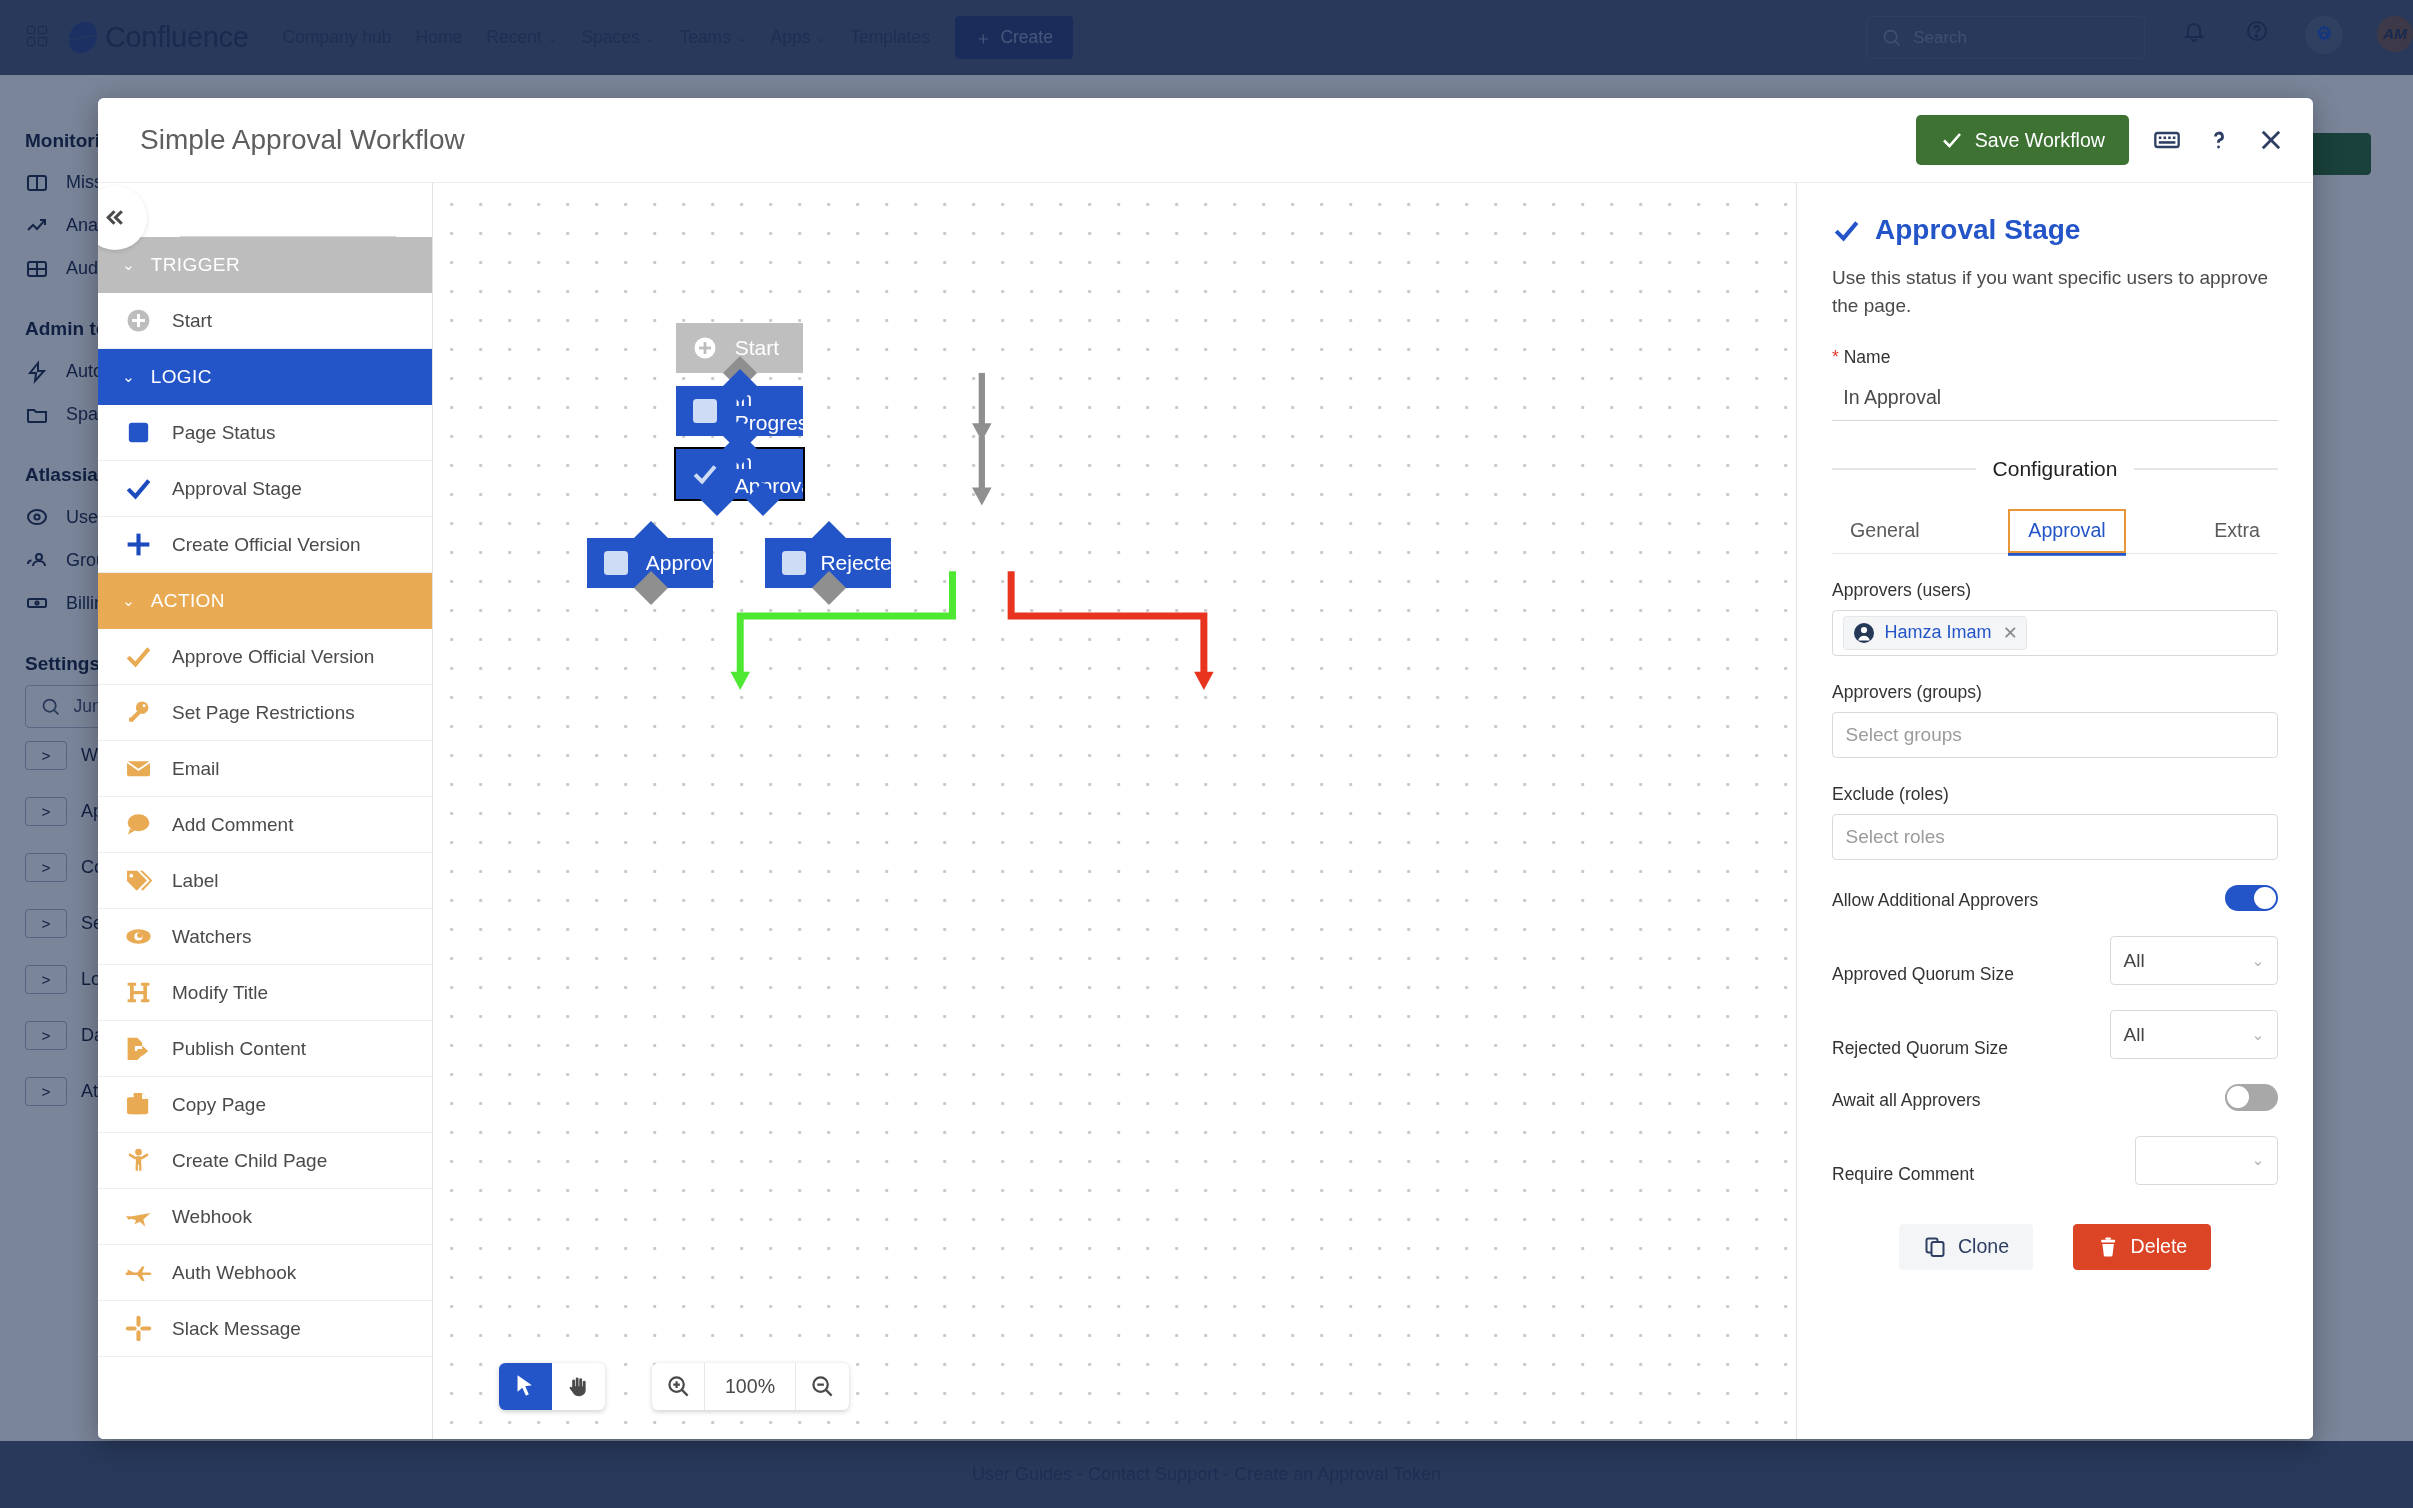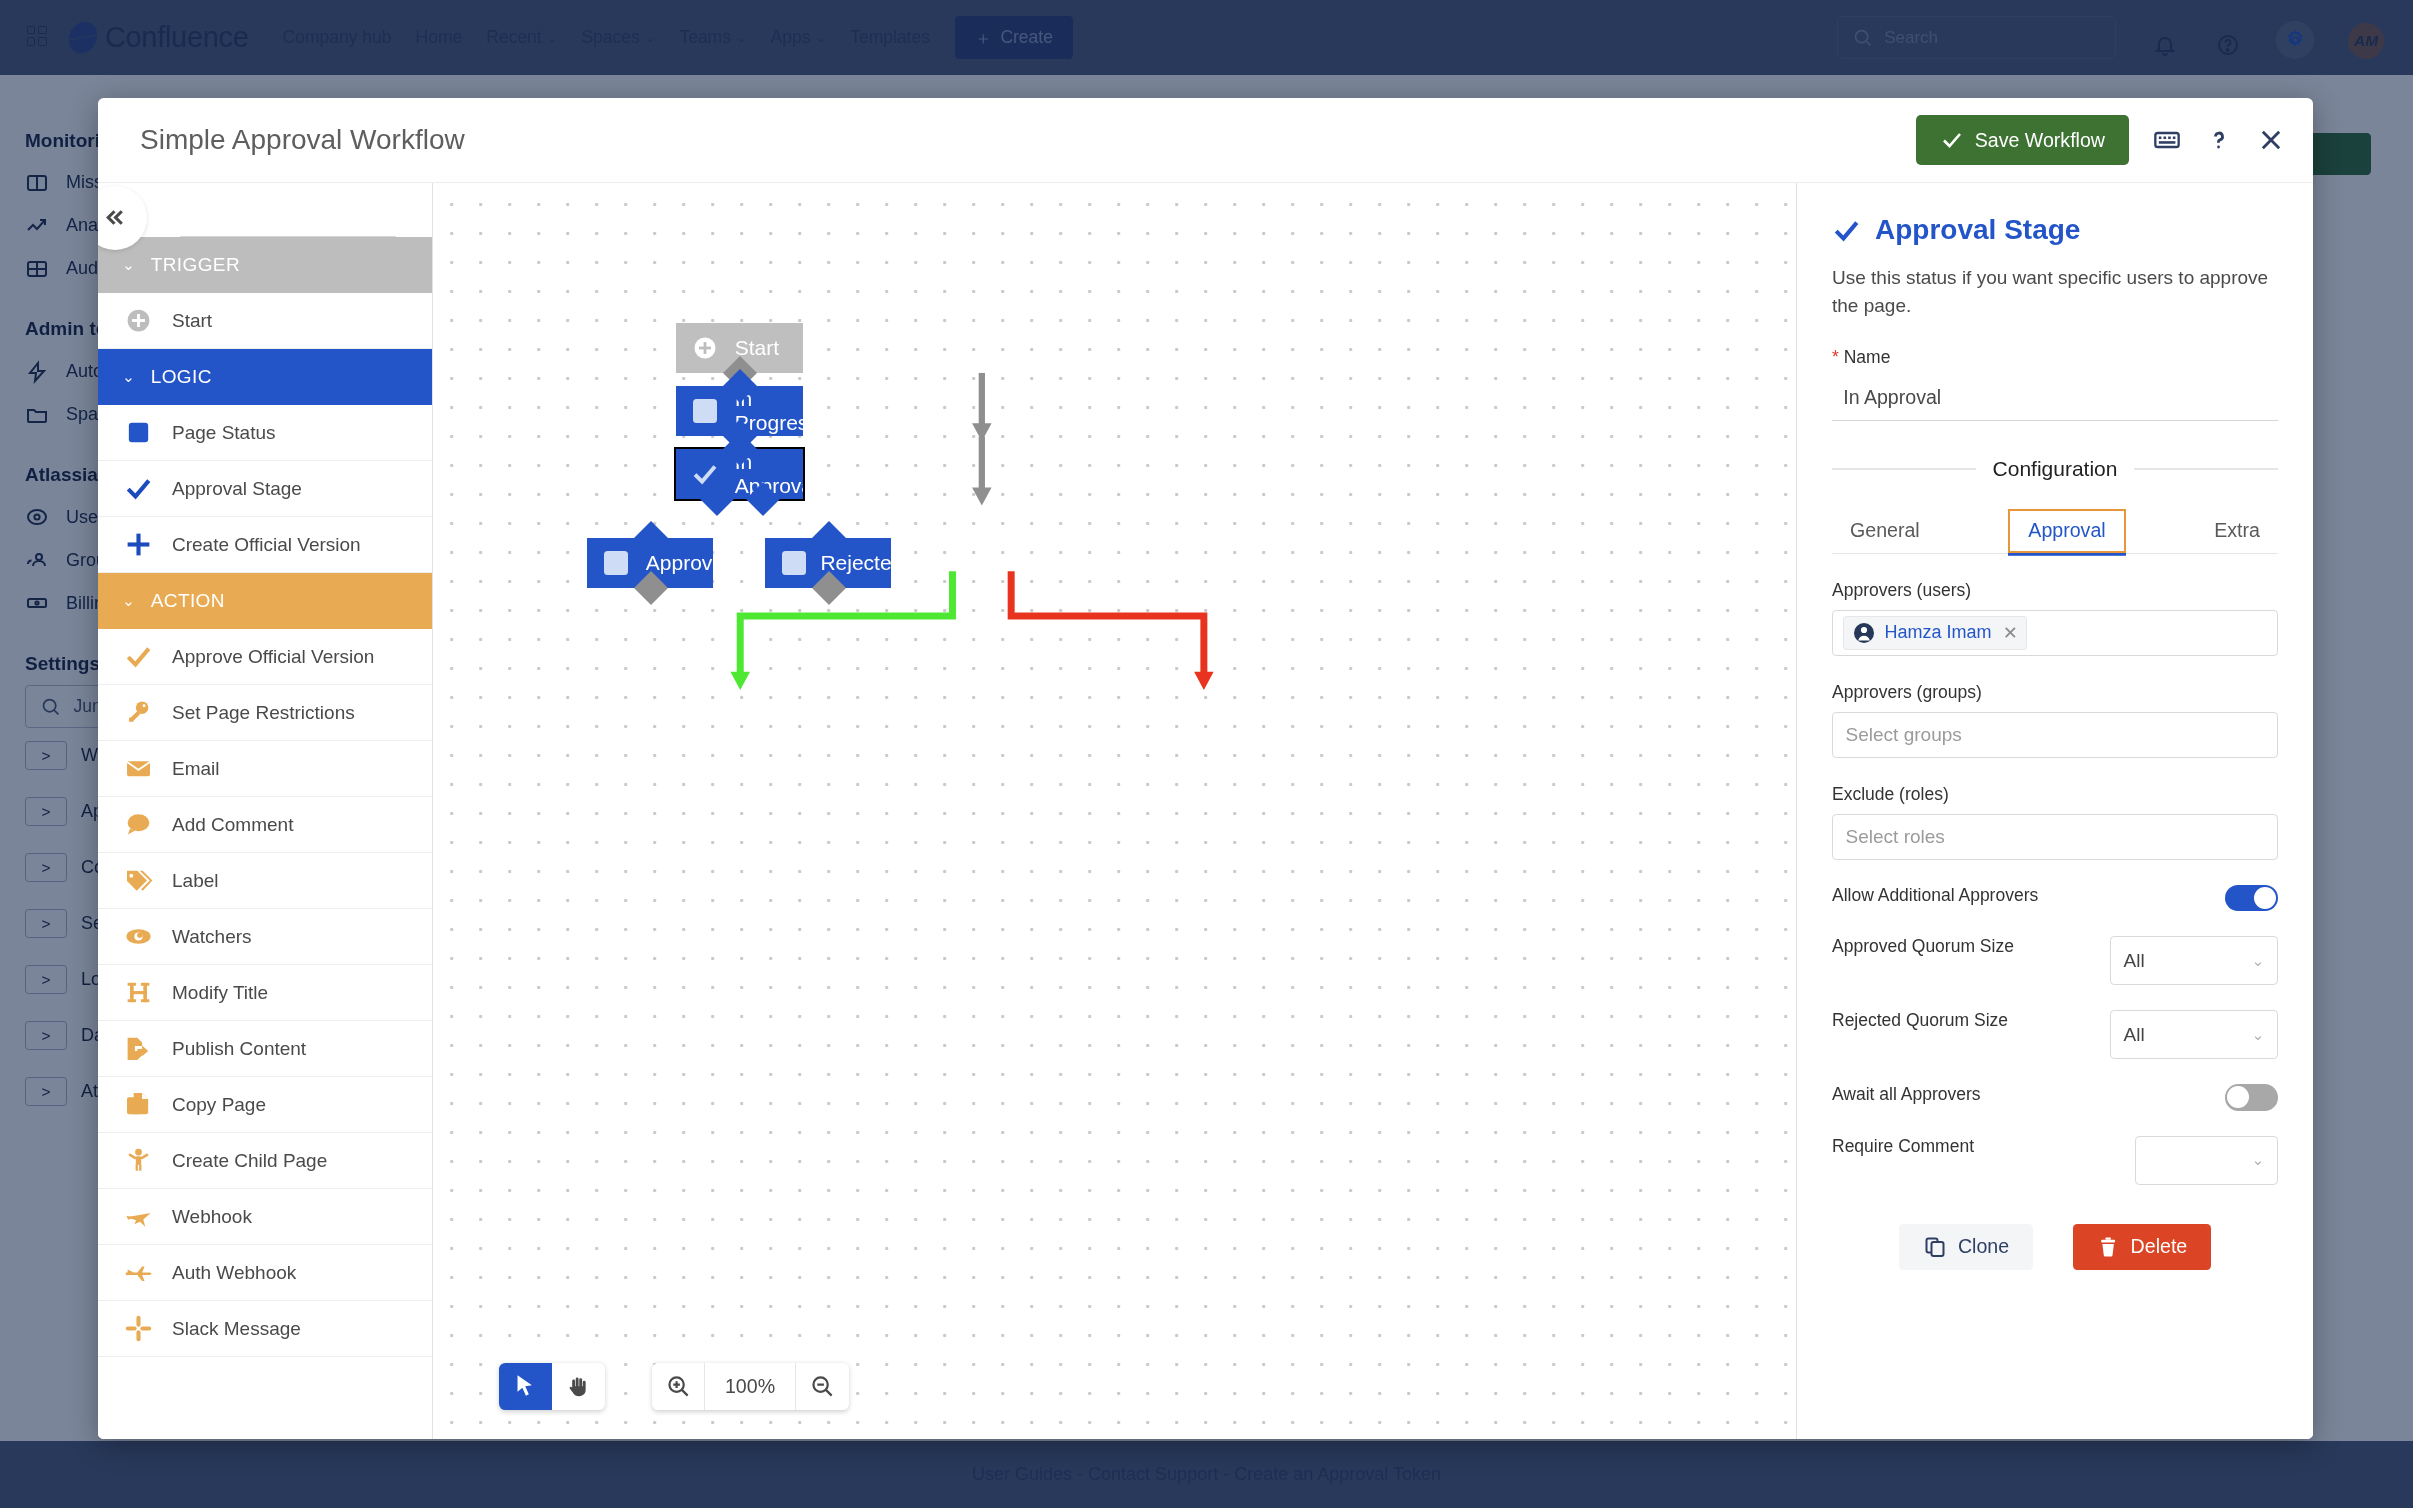--- a/index.html
+++ b/index.html
@@ -28,21 +28,21 @@
   .conf-mark:before { top:0; border-radius: 50% 50% 0 0 / 100% 100% 0 0; transform: skewY(-10deg); }
   .conf-mark:after { bottom:0; border-radius: 0 0 50% 50% / 0 0 100% 100%; transform: skewY(-10deg); }
   .conf-word { font-size: 29px; color: #2b3a5e; letter-spacing: -0.3px; }
   .navlinks { display: flex; align-items: center; gap: 24px; margin-left: 34px; }
   .navlink { color: #36436b; font-size: 17.5px; display: flex; align-items: center; gap: 5.6px; white-space: nowrap; }
   .caret { font-size: 12px; opacity: .85; }
   .create-btn {
     margin-left: 25px; background: #2c3e76; color: #8e9bc0; font-size: 17.5px;
     padding: 9.8px 19.6px; border-radius: 4.2px; display: flex; align-items: center; gap: 8.4px;
   }
-  .nav-right { margin-left: auto; display: flex; align-items: flex-end; gap: 34px; margin-right: 29px; }
+  .nav-right { margin-left: auto; display: flex; align-items: flex-start; gap: 34px; }
   .searchbox {
     width: 279px; height: 43px; border: 1.4px solid #5b6888; border-radius: 5.6px;
     display: flex; align-items: center; gap: 11.2px; padding: 0 14px; color: #7e8aa8; font-size: 17px;
   }
   .ic { width: 29px; height: 29px; display: flex; align-items: center; justify-content: center; color: #2b3a5e; }
   .ic svg { width: 24px; height: 24px; }
   .gear-wrap { width: 38px; height: 38px; border-radius: 50%; background: rgba(255,255,255,.10);
     display:flex; align-items:center; justify-content:center; }
   .gear-wrap svg { width: 22.3px; height: 22.3px; }
   .avatar { width: 36px; height: 36px; border-radius: 50%; background: #7d5a4f; color: #2b3a5e;
@@ -157,21 +157,21 @@
   .tab.active { color: #2355c8; border: 2.8px solid #e8963c; box-shadow: 0 2.8px 0 #2355c8; }
   .f-label { font-size: 17.5px; color: #333; margin-top: 26.5px; margin-bottom: 8.4px; }
   .select-box { width: 100%; height: 46px; border: 1.4px solid #d9d9d9; border-radius: 4.2px;
      display: flex; align-items: center; padding: 0 12.6px; font-size: 19px; color: #9b9b9b; cursor: pointer; background:#fff; }
   .chip-box { width: 100%; min-height: 46px; border: 1.4px solid #d9d9d9; border-radius: 4.2px;
      display: flex; align-items: center; padding: 0 9.8px; }
   .chip { display: flex; align-items: center; gap: 8.4px; background: #f4f5f7; border: 1.4px solid #e4e6ea;
      border-radius: 3.5px; padding: 4.2px 8.4px; font-size: 18px; color: #2355c8; }
   .chip svg { width: 24px; height: 24px; }
   .chip .x { color: #8b8b8b; font-size: 18px; margin-left: 2.8px; cursor: pointer; }
-  .row-inline { display: flex; align-items: flex-start; justify-content: space-between; margin-top: 25px; }
+  .row-inline { display: flex; align-items: flex-end; justify-content: space-between; margin-top: 25px; }
   .row-inline .rl { font-size: 17.5px; color: #333; }
   .toggle { width: 53px; height: 26.5px; border-radius: 13.3px; position: relative; cursor: pointer; }
   .toggle.on { background: #2355c8; } .toggle.off { background: #a8a8a8; }
   .toggle .knob { position: absolute; top: 2.1px; width: 22.3px; height: 22.3px; border-radius: 50%; background: #fff; }
   .toggle.on .knob { right: 2.1px; } .toggle.off .knob { left: 2.1px; }
   .mini-select { width: 168px; height: 49px; border: 1.4px solid #d9d9d9; border-radius: 4.2px;
      display: flex; align-items: center; padding: 0 12.6px; font-size: 19px; color: #444; cursor: pointer; background:#fff;margin-left:28px; }
   .mini-select .cv { margin-left: auto; color: #b0b0b0; font-size: 15.4px; }
   .mini-select.narrow { width: 143px; color: #444; }
   #insp-btns { display: flex; justify-content: center; gap: 40px; margin-top: 39px; }

